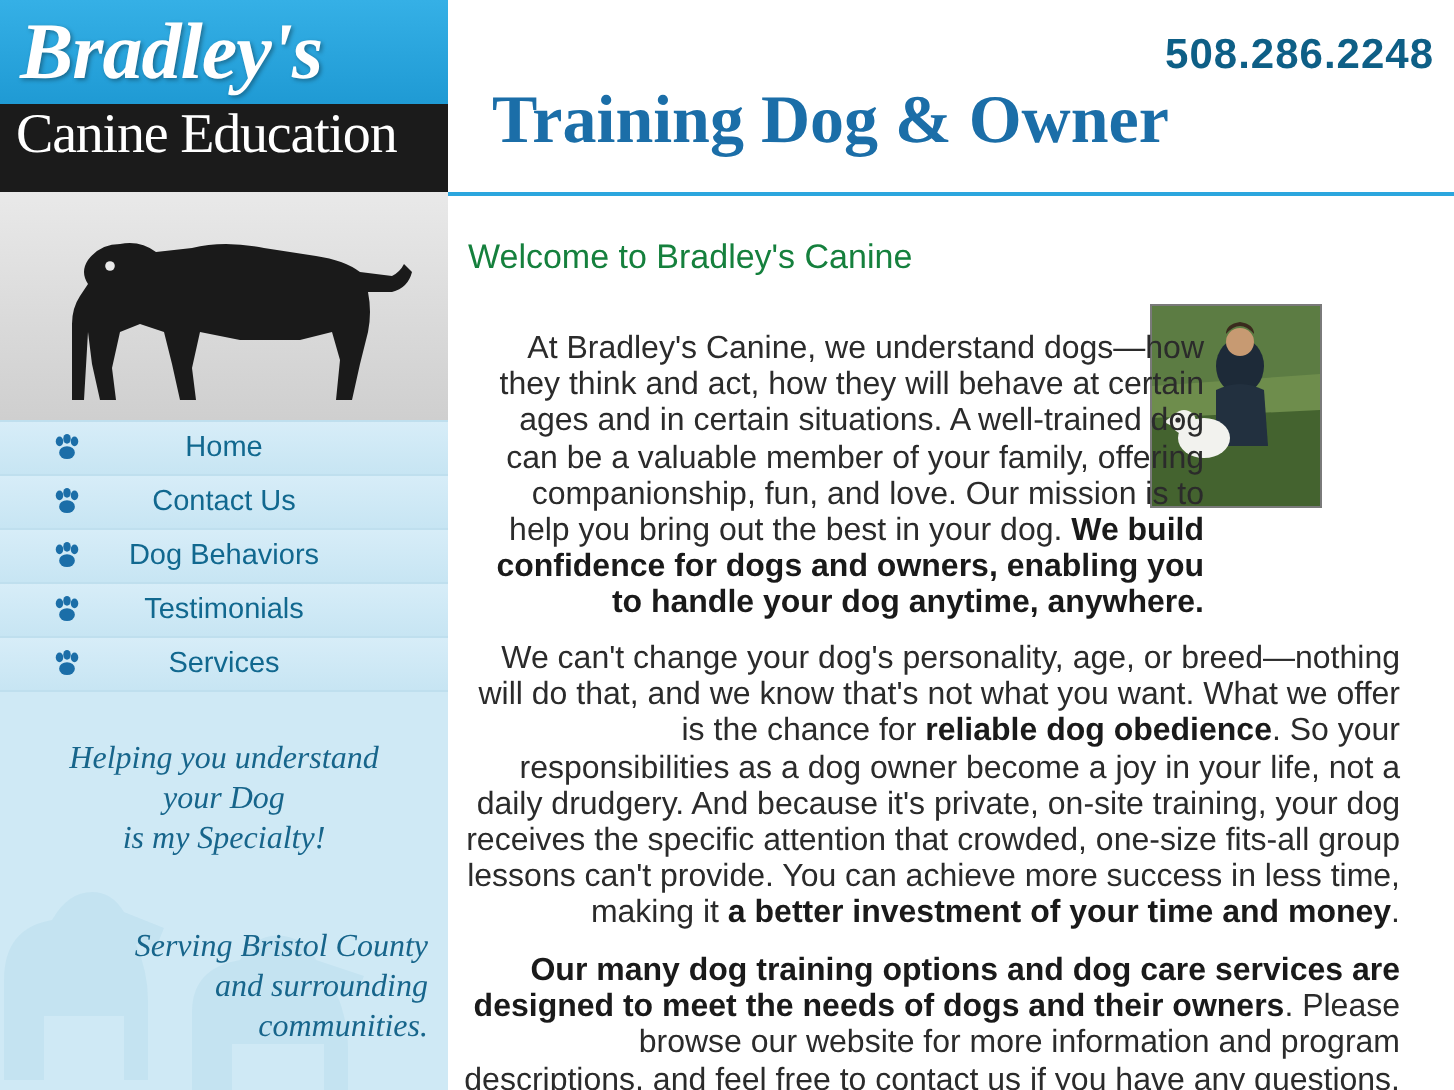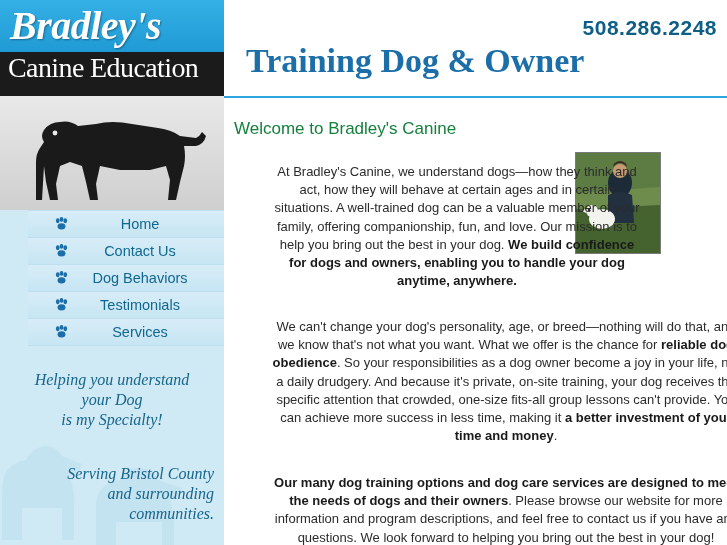--- a/index.html
+++ b/index.html
@@ -93,21 +93,20 @@
     background: linear-gradient(180deg,#e9e9e9 0%, #d9d9d9 60%, #cfcfcf 100%);
     overflow: hidden;
   }
 
   
   #nav {
     position: absolute;
     left: 0;
     top: 210px;
     width: 224px;
-    padding-left: 28px;
   }
   .nav-item {
     position: relative;
     height: 26px;
     line-height: 26px;
     border-bottom: 1px solid #bfdfee;
     color: #11688f;
     font-size: 14.5px;
     text-align: center;
     cursor: pointer;
@@ -191,25 +190,24 @@
     top: 152px;
     width: 84px;
     height: 100px;
     border: 1px solid #7a7a7a;
     background: linear-gradient(180deg,#6d8b4e 0%, #4c6b38 55%, #3c5a2c 100%);
     overflow: hidden;
   }
 
   .para {
     position: absolute;
-    font-size: 13px;
+    font-size: 16px;
     line-height: 18.2px;
     color: #2b2b2b;
-    text-align: center;
-    margin-left: 40px;
+    text-align: right;
   }
   #p1 { left: 8px; top: 150px; width: 370px; }
   #p2 { left: 8px; top: 305px; width: 468px; }
   #p3 { left: 8px; top: 461px; width: 468px; }
   .para b { font-weight: bold; color: #1a1a1a; }
 </style>
 </head>
 <body>
 
 <div id="page">

